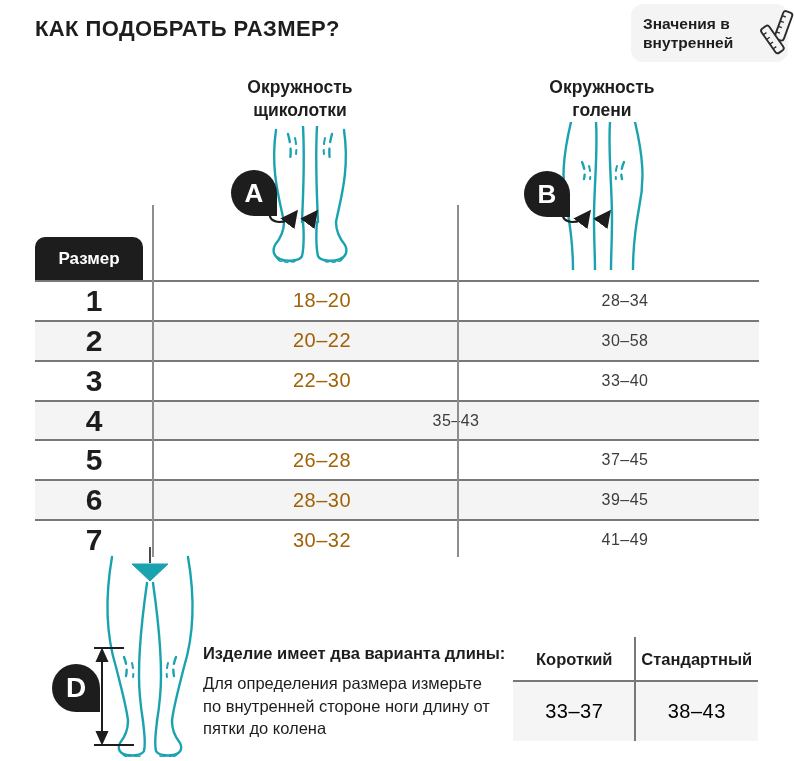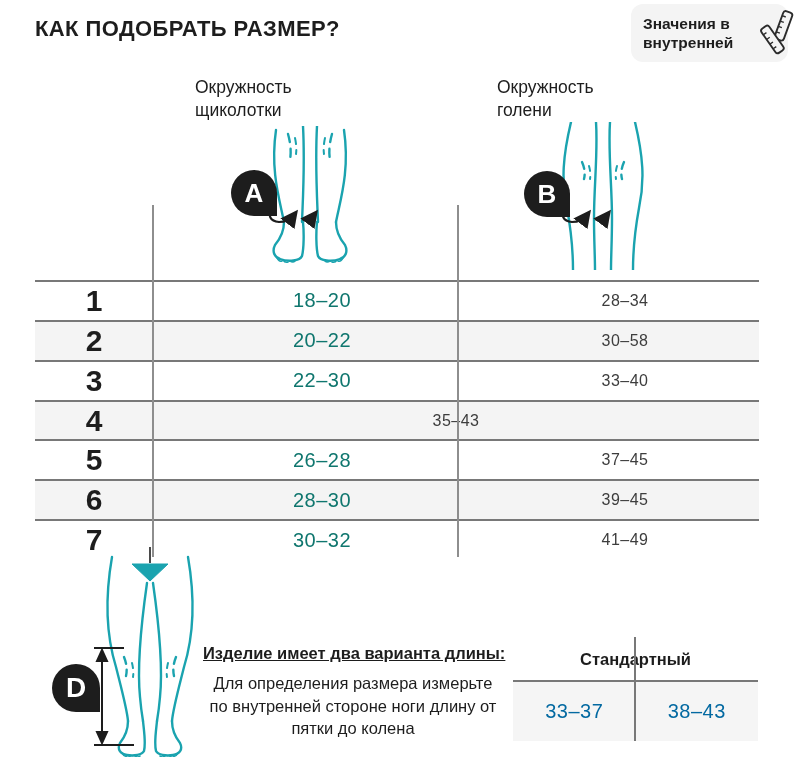--- a/index.html
+++ b/index.html
@@ -7,22 +7,22 @@
           font-family:"Liberation Sans",sans-serif;color:#1d1d1d;}
 
   
   .page-title{position:absolute;left:35px;top:16px;font-size:22px;font-weight:bold;letter-spacing:.4px;}
   .units-badge{position:absolute;left:631px;top:4px;width:157px;height:58px;background:#f4f4f4;
                border-radius:12px;display:flex;align-items:center;box-sizing:border-box;padding:0 4px 0 12px;gap:24px;}
   .units-badge .txt{font-size:15.5px;font-weight:bold;line-height:19px;}
   .units-badge svg{flex:none;margin-left:1px;}
 
   
-  .measure-header{position:absolute;top:76px;width:210px;
-                  font-size:17.5px;font-weight:normal;line-height:23px;}
+  .measure-header{position:absolute;top:76px;width:210px;text-align:center;
+                  font-size:17.5px;font-weight:bold;line-height:23px;}
   #mh-ankle{left:195px;} #mh-calf{left:497px;}
 
   
   .illus{position:absolute;}
   #illus-ankle{left:260px;top:126px;}
   #illus-calf{left:558px;top:122px;}
   #illus-length{left:40px;top:545px;}
 
   
   .bubble{position:absolute;width:46px;height:46px;background:#1d1d1d;color:#fff;
@@ -37,32 +37,32 @@
   #cdiv-1{left:152px;} #cdiv-2{left:457px;}
   .size-tab{position:absolute;left:35px;top:237px;width:108px;height:43px;background:#1d1d1d;
             border-radius:10px 10px 0 0;color:#fff;font-size:17px;font-weight:bold;
             display:flex;align-items:center;justify-content:center;z-index:2;}
   .size-table{position:absolute;left:35px;top:280px;width:724px;height:277px;
               border-top:2px solid #787878;display:flex;flex-direction:column;box-sizing:content-box;}
   .trow{flex:1;display:flex;align-items:center;border-bottom:2px solid #787878;box-sizing:border-box;}
   .trow:last-child{border-bottom:none;}
   .trow.alt{background:#f4f4f4;}
   .cell-size{width:118px;text-align:center;font-size:30px;font-weight:bold;color:#1d1d1d;}
-  .cell-ankle{width:338px;text-align:center;font-size:20px;color:#0f766e;letter-spacing:.5px;}
+  .cell-ankle{width:338px;text-align:center;font-size:20px;color:#a16207;letter-spacing:.5px;}
   .cell-calf{flex:1;text-align:center;font-size:16px;color:#3d3d3d;letter-spacing:.5px;}
 
   
-  .length-heading{position:absolute;left:203px;top:644px;width:320px;font-size:16.5px;font-weight:bold;text-decoration:underline;}
-  .length-desc{position:absolute;left:203px;top:672px;width:300px;font-size:16.5px;line-height:22.5px;text-align:center;}
+  .length-heading{position:absolute;left:203px;top:644px;width:320px;font-size:16.5px;font-weight:bold;}
+  .length-desc{position:absolute;left:203px;top:672px;width:300px;font-size:16.5px;line-height:22.5px;}
   .length-table{position:absolute;left:513px;top:637px;width:245px;height:104px;}
   .lt-header{display:flex;height:43px;}
   .lt-cell{flex:1;text-align:center;font-size:16.5px;font-weight:bold;line-height:45px;}
   .lt-line{height:2px;background:#787878;}
   .lt-values{display:flex;height:59px;background:#f5f5f5;}
-  .lt-val{flex:1;text-align:center;font-size:20px;color:#0369a1;line-height:59px;letter-spacing:.5px;}
+  .lt-val{flex:1;text-align:center;font-size:20px;color:#000000;line-height:59px;letter-spacing:.5px;}
   .lt-vdiv{position:absolute;left:121px;top:0;width:2px;height:104px;background:#787878;}
 </style>
 </head>
 <body>
 
 <div class="canvas">
 
   <div class="page-title">КАК ПОДОБРАТЬ РАЗМЕР?</div>
 
   <div class="units-badge">
@@ -130,20 +130,21 @@
       <path d="M37,97 C41,99 46,97 49,93" marker-end="url(#ah-b)"></path>
     </g>
   </svg>
 
   <div class="bubble" id="bubble-a">A</div>
   <div class="bubble" id="bubble-b">B</div>
 
   <div class="col-divider" id="cdiv-1"></div>
   <div class="col-divider" id="cdiv-2"></div>
 
+  <div class="size-tab">Размер</div>
 
   <div class="size-table">
     <div class="trow">
       <div class="cell-size">1</div>
       <div class="cell-ankle">18–20</div>
       <div class="cell-calf">28–34</div>
     </div>
     <div class="trow alt">
       <div class="cell-size">2</div>
       <div class="cell-ankle">20–22</div>
@@ -195,20 +196,21 @@
     </g>
   </svg>
 
   <div class="bubble" id="bubble-d">D</div>
 
   <div class="length-heading">Изделие имеет два варианта длины:</div>
   <div class="length-desc">Для определения размера измерьте по внутренней стороне ноги длину от пятки до колена</div>
 
   <div class="length-table">
     <div class="lt-header">
+      <div class="lt-cell">Короткий</div>
       <div class="lt-cell">Стандартный</div>
     </div>
     <div class="lt-line"></div>
     <div class="lt-values">
       <div class="lt-val">33–37</div>
       <div class="lt-val">38–43</div>
     </div>
     <div class="lt-vdiv"></div>
   </div>
 

